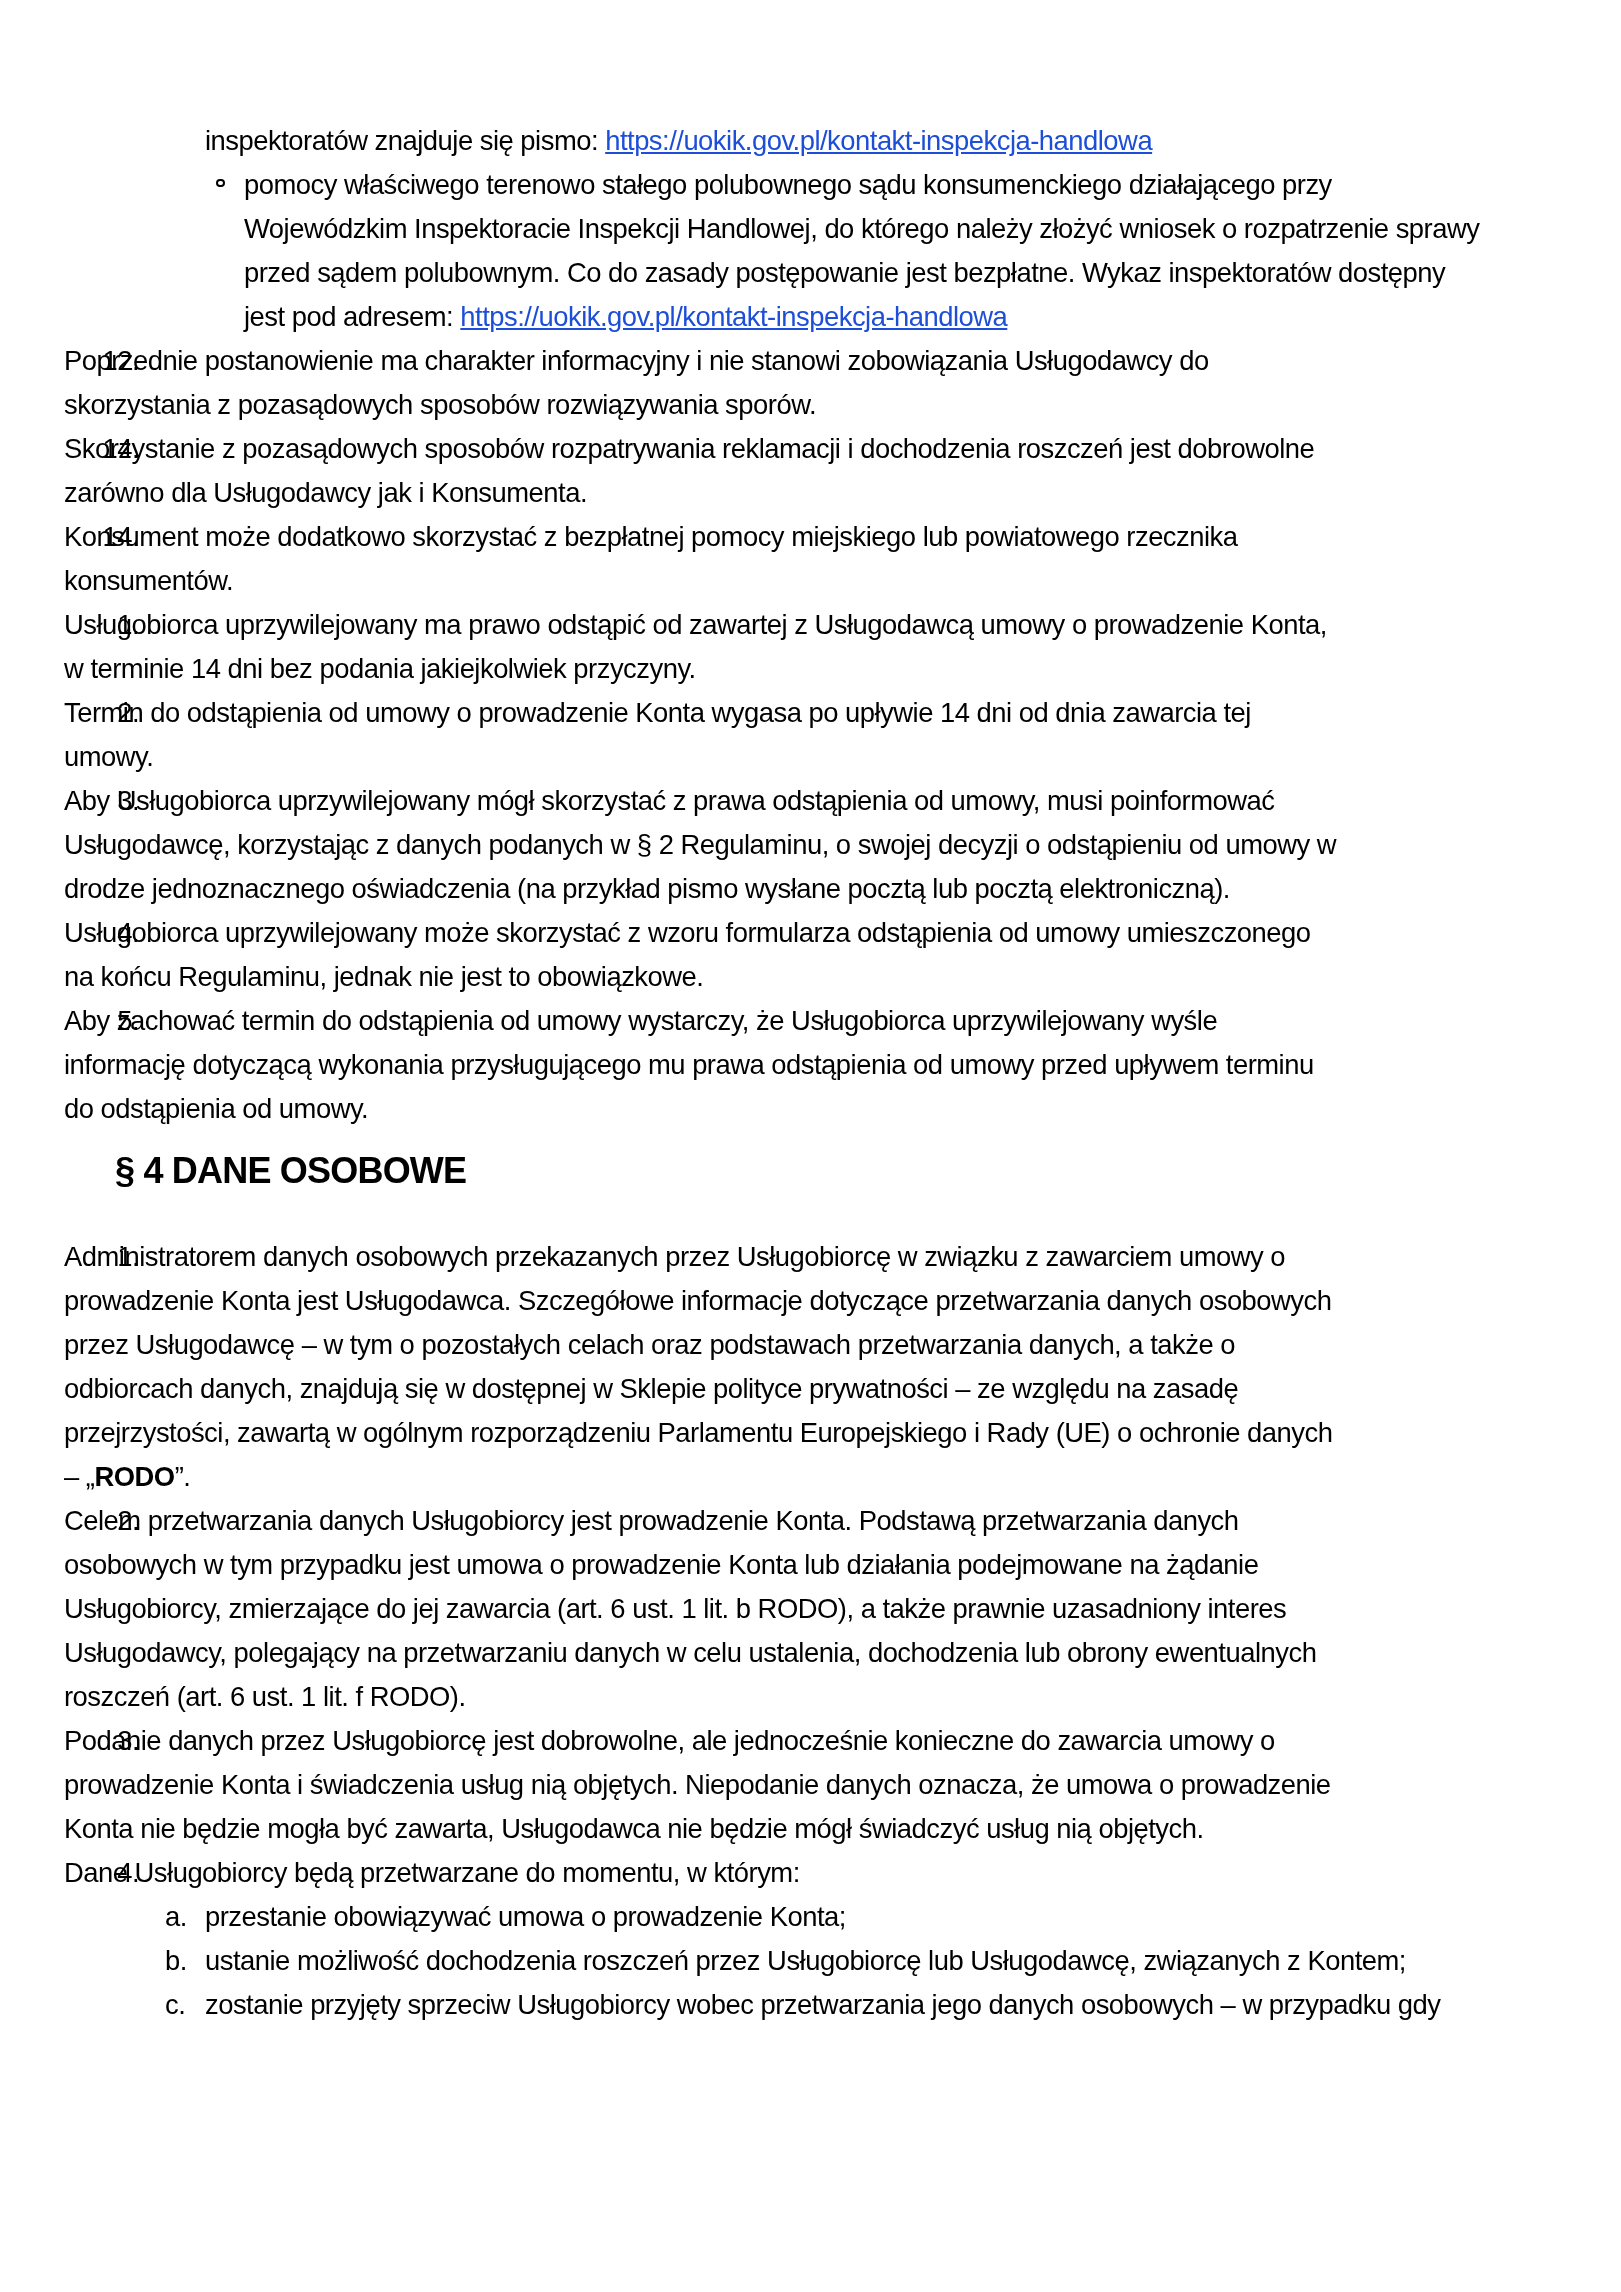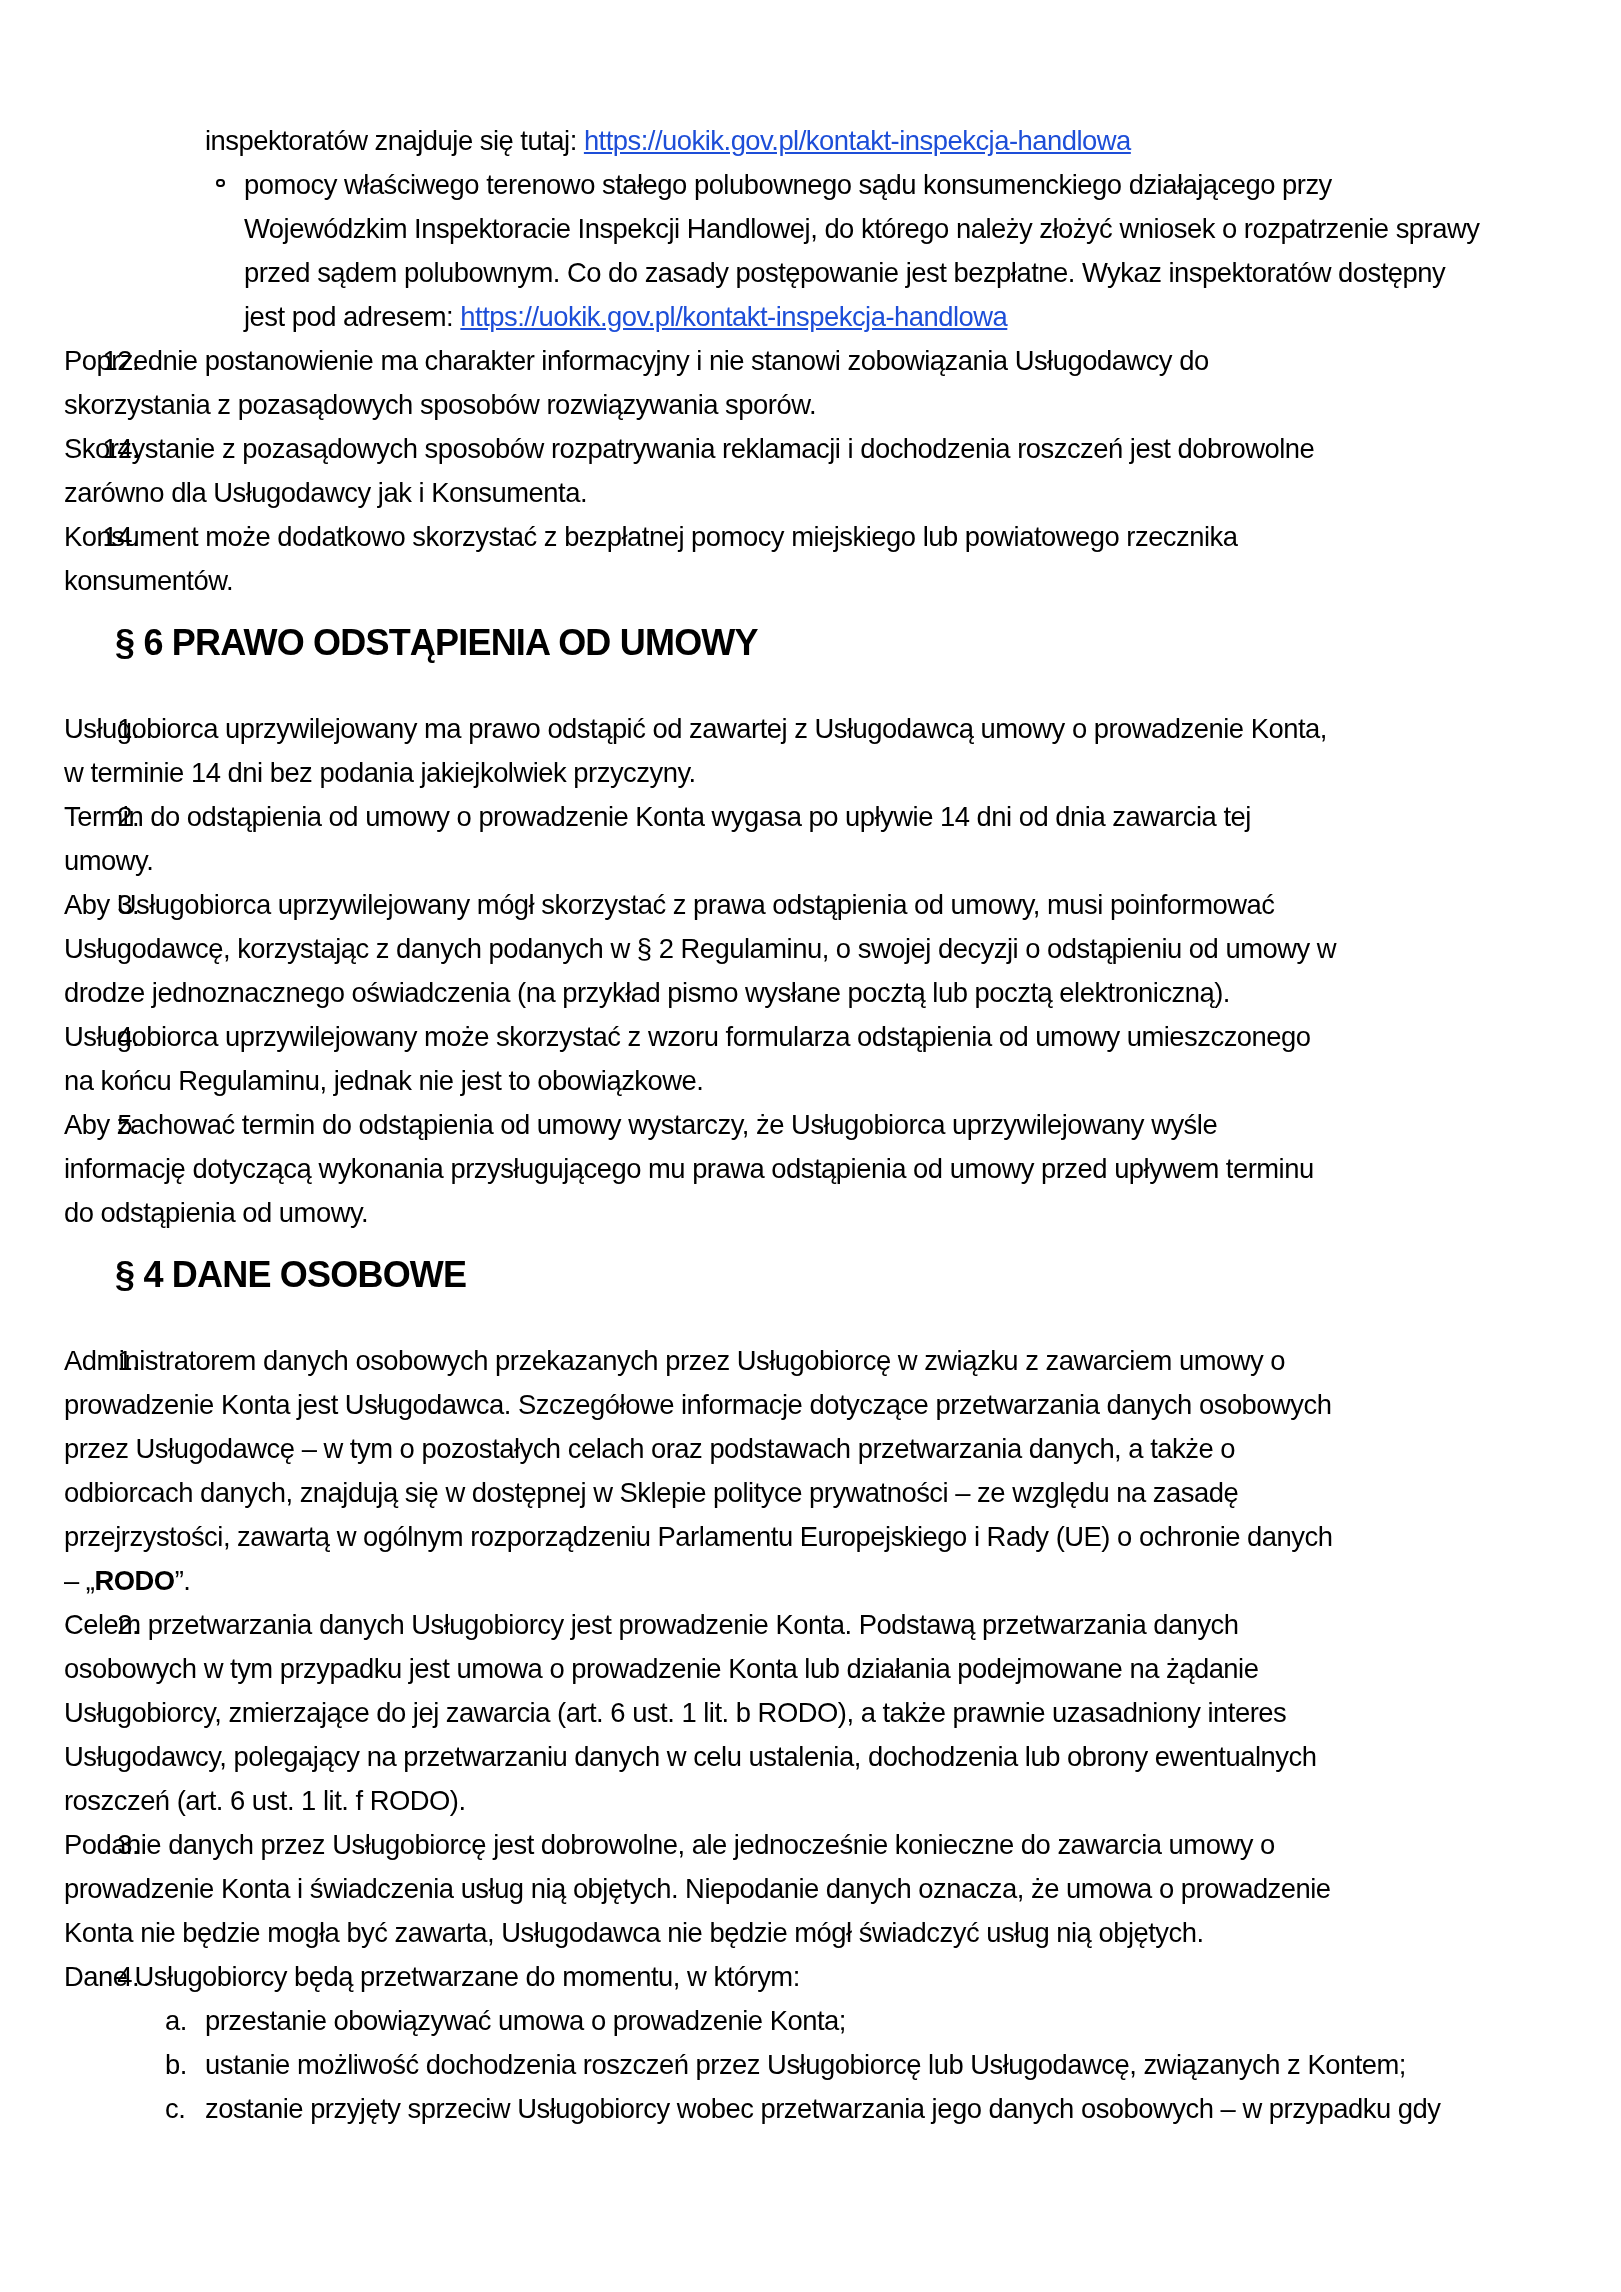--- a/index.html
+++ b/index.html
@@ -64,27 +64,27 @@
     color: #1d4ed8;
     text-decoration: underline;
     cursor: pointer;
   }
   .b { font-weight: 700; }
 </style>
 </head>
 <body>
 
 <div class="page">
-  <main class="doc"><div class="para cont"><span><span>inspektoratów znajduje się tutaj: </span><a class="lnk" href="#">https://uokik.gov.pl/kontakt-inspekcja-handlowa</a></span></div><div class="para bullet"><span class="marker"></span><span><span>pomocy właściwego terenowo stałego polubownego sądu konsumenckiego działającego przy
+  <main class="doc"><div class="para cont"><span><span>inspektoratów znajduje się pismo: </span><a class="lnk" href="#">https://uokik.gov.pl/kontakt-inspekcja-handlowa</a></span></div><div class="para bullet"><span class="marker"></span><span><span>pomocy właściwego terenowo stałego polubownego sądu konsumenckiego działającego przy
 Wojewódzkim Inspektoracie Inspekcji Handlowej, do którego należy złożyć wniosek o rozpatrzenie sprawy
 przed sądem polubownym. Co do zasady postępowanie jest bezpłatne. Wykaz inspektoratów dostępny
 jest pod adresem: </span><a class="lnk" href="#">https://uokik.gov.pl/kontakt-inspekcja-handlowa</a></span></div><div class="para num"><span class="marker">12.</span><span><span>Poprzednie postanowienie ma charakter informacyjny i nie stanowi zobowiązania Usługodawcy do
 skorzystania z pozasądowych sposobów rozwiązywania sporów.</span></span></div><div class="para num"><span class="marker">14.</span><span><span>Skorzystanie z pozasądowych sposobów rozpatrywania reklamacji i dochodzenia roszczeń jest dobrowolne
 zarówno dla Usługodawcy jak i Konsumenta.</span></span></div><div class="para num"><span class="marker">14.</span><span><span>Konsument może dodatkowo skorzystać z bezpłatnej pomocy miejskiego lub powiatowego rzecznika
-konsumentów.</span></span></div><h2 class="h">§ 6 PRAWO ODSTĄPIENIA OD UMOWY</h2><div class="para num"><span class="marker">1.</span><span><span>Usługobiorca uprzywilejowany ma prawo odstąpić od zawartej z Usługodawcą umowy o prowadzenie Konta,
+konsumentów.</span></span></div><div class="para num"><span class="marker">1.</span><span><span>Usługobiorca uprzywilejowany ma prawo odstąpić od zawartej z Usługodawcą umowy o prowadzenie Konta,
 w terminie 14 dni bez podania jakiejkolwiek przyczyny.</span></span></div><div class="para num"><span class="marker">2.</span><span><span>Termin do odstąpienia od umowy o prowadzenie Konta wygasa po upływie 14 dni od dnia zawarcia tej
 umowy.</span></span></div><div class="para num"><span class="marker">3.</span><span><span>Aby Usługobiorca uprzywilejowany mógł skorzystać z prawa odstąpienia od umowy, musi poinformować
 Usługodawcę, korzystając z danych podanych w § 2 Regulaminu, o swojej decyzji o odstąpieniu od umowy w
 drodze jednoznacznego oświadczenia (na przykład pismo wysłane pocztą lub pocztą elektroniczną).</span></span></div><div class="para num"><span class="marker">4.</span><span><span>Usługobiorca uprzywilejowany może skorzystać z wzoru formularza odstąpienia od umowy umieszczonego
 na końcu Regulaminu, jednak nie jest to obowiązkowe.</span></span></div><div class="para num"><span class="marker">5.</span><span><span>Aby zachować termin do odstąpienia od umowy wystarczy, że Usługobiorca uprzywilejowany wyśle
 informację dotyczącą wykonania przysługującego mu prawa odstąpienia od umowy przed upływem terminu
 do odstąpienia od umowy.</span></span></div><h2 class="h">§ 4 DANE OSOBOWE</h2><div class="para num"><span class="marker">1.</span><span><span>Administratorem danych osobowych przekazanych przez Usługobiorcę w związku z zawarciem umowy o
 prowadzenie Konta jest Usługodawca. Szczegółowe informacje dotyczące przetwarzania danych osobowych
 przez Usługodawcę – w tym o pozostałych celach oraz podstawach przetwarzania danych, a także o
 odbiorcach danych, znajdują się w dostępnej w Sklepie polityce prywatności – ze względu na zasadę

